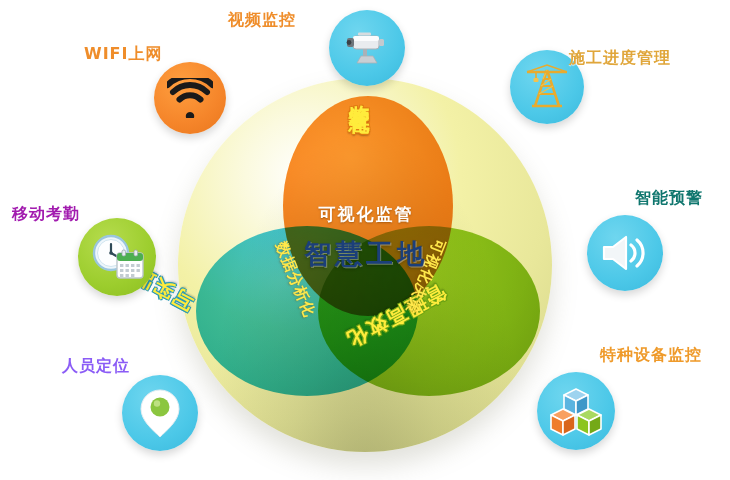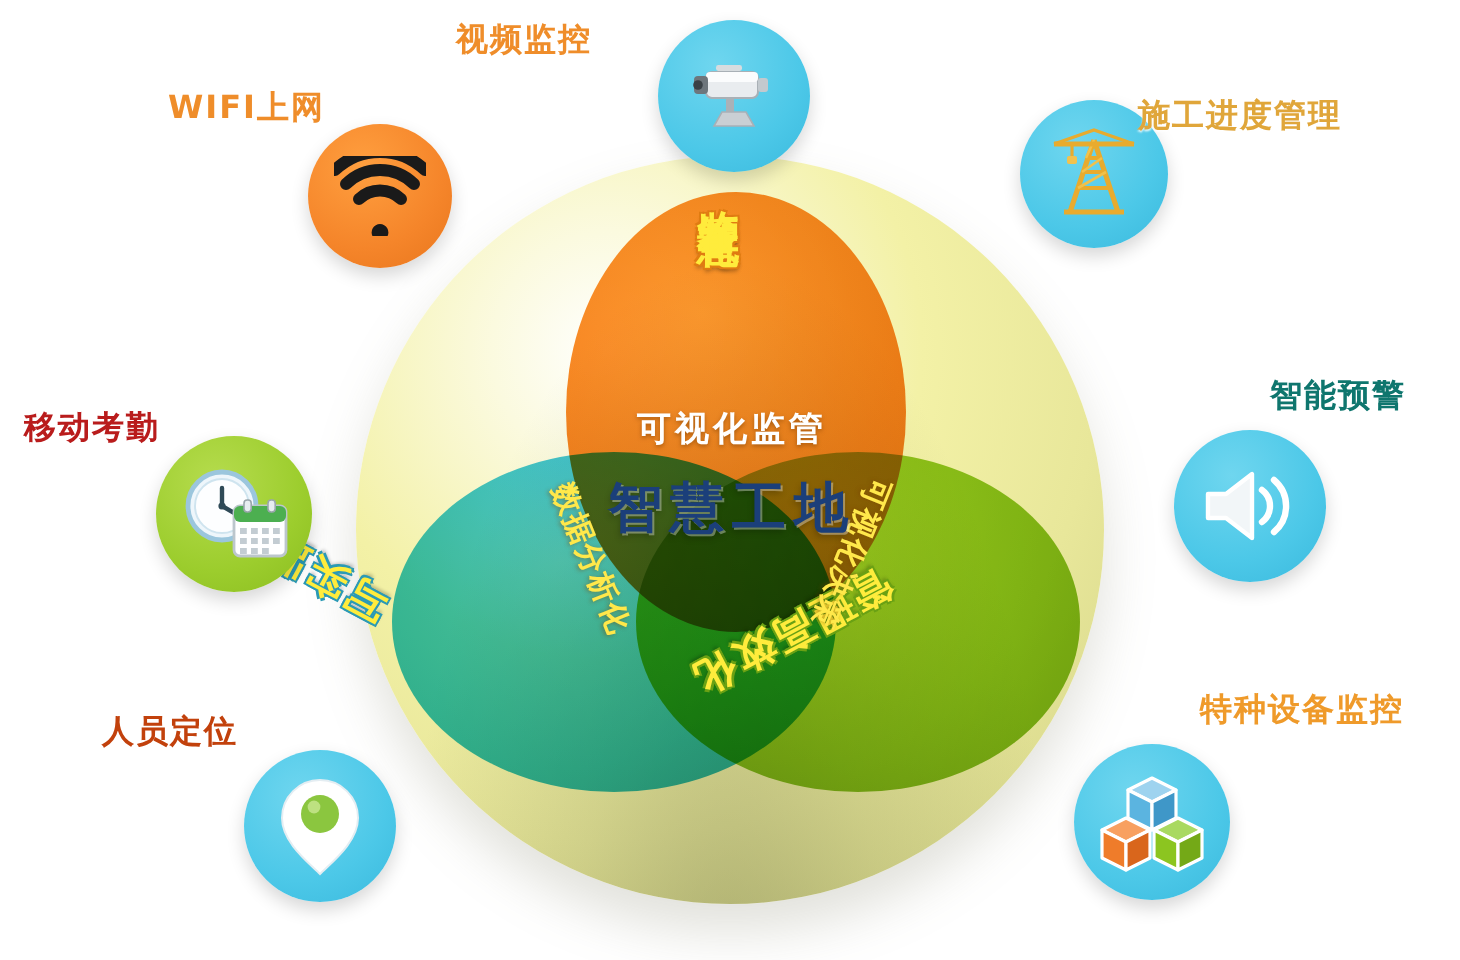--- a/index.html
+++ b/index.html
@@ -212,27 +212,27 @@
   #n-video .disc   { left: 329px;  top: 10px;  width: 76px;  height: 76px;  background: radial-gradient(circle at 38% 30%, #6fd6ef 0%, #4cc8e8 60%, #3ab9dd 100%); }
   #n-video .lbl    { left: 228px;  top: 10px;  color: #ef8d2a; }
 
   #n-wifi .disc    { left: 154px;  top: 62px;  width: 72px;  height: 72px;  background: radial-gradient(circle at 38% 30%, #ff9f3f 0%, #f5852a 60%, #e8761d 100%); }
   #n-wifi .lbl     { left: 84px;   top: 44px;  color: #ef8d2a; }
 
   #n-special .disc { left: 510px;  top: 50px;  width: 74px;  height: 74px;  background: radial-gradient(circle at 38% 30%, #6fd6ef 0%, #4cc8e8 60%, #3ab9dd 100%); }
   #n-special .lbl  { left: 569px;  top: 48px;  color: #e0a63a; }
 
   #n-attend .disc  { left: 78px;   top: 218px; width: 78px;  height: 78px;  background: radial-gradient(circle at 38% 30%, #b6dc4e 0%, #9ccd2d 60%, #8bbd20 100%); }
-  #n-attend .lbl   { left: 12px;   top: 204px; color: #b91c1c; }
+  #n-attend .lbl   { left: 12px;   top: 204px; color: #a21caf; }
 
   #n-alert .disc   { left: 587px;  top: 215px; width: 76px;  height: 76px;  background: radial-gradient(circle at 38% 30%, #6fd6ef 0%, #4cc8e8 60%, #3ab9dd 100%); }
   #n-alert .lbl    { left: 635px;  top: 188px; color: #0f766e; }
 
   #n-locate .disc  { left: 122px;  top: 375px; width: 76px;  height: 76px;  background: radial-gradient(circle at 38% 30%, #6fd6ef 0%, #4cc8e8 60%, #3ab9dd 100%); }
-  #n-locate .lbl   { left: 51px;   top: 356px; color: #c2410c; }
+  #n-locate .lbl   { left: 62px;   top: 356px; color: #8b5cf6; }
 
   #n-progress .disc{ left: 537px;  top: 372px; width: 78px;  height: 78px;  background: radial-gradient(circle at 38% 30%, #6fd6ef 0%, #4cc8e8 60%, #3ab9dd 100%); }
   #n-progress .lbl { left: 600px;  top: 345px; color: #ef9a2a; }
 
   svg.gl { display: block; }
 </style>
 </head>
 <body>
 
 <div id="stage">

